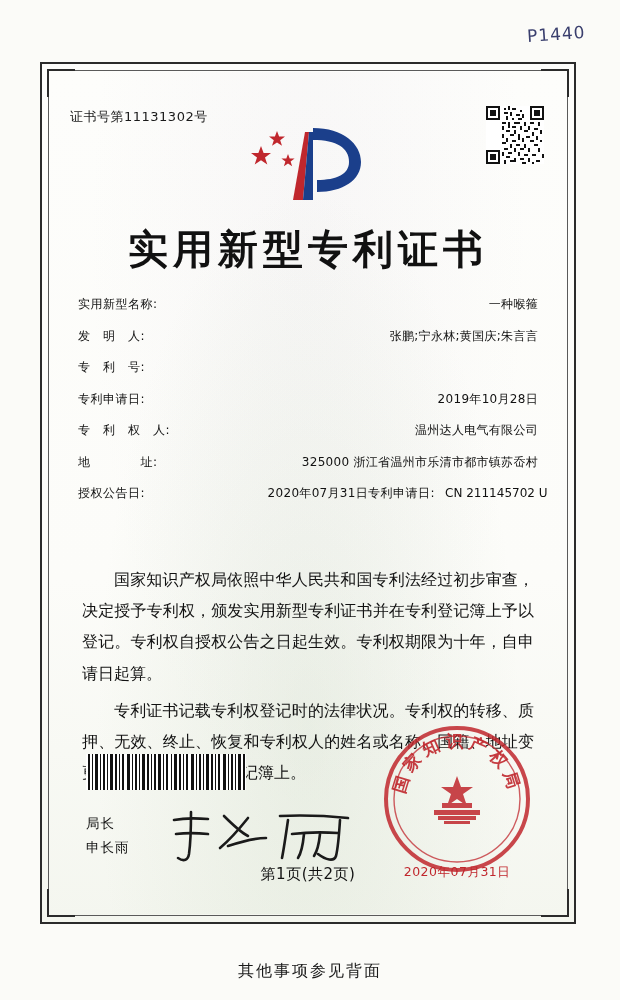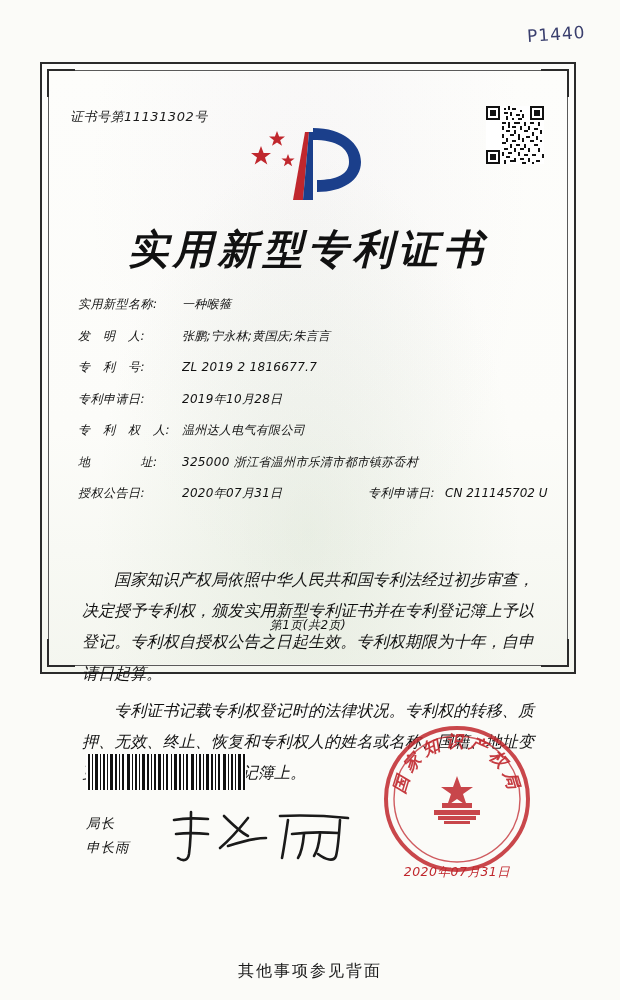--- a/index.html
+++ b/index.html
@@ -34,25 +34,24 @@
     letter-spacing: 1px;
     transform: rotate(-4deg);
   }
 
   
   .cert-border-outer {
     position: absolute;
     left: 40px;
     top: 62px;
     width: 536px;
-    height: 612px;
+    height: 862px;
     border: 2px solid #2b2b2b;
     box-sizing: border-box;
     background: linear-gradient(180deg,#fdfdfb 0%, #fcfcf9 60%, #f4f6ef 100%);
-    font-style: italic;
   }
   .cert-border-inner {
     position: absolute;
     left: 6px;
     top: 6px;
     right: 6px;
     bottom: 6px;
     border: 1px solid #5a5a5a;
     box-sizing: border-box;
   }
@@ -137,20 +136,21 @@
     width: 104px;
     flex: 0 0 104px;
     letter-spacing: 0.5px;
     white-space: nowrap;
   }
   .field-value {
     flex: 1;
     letter-spacing: 0.3px;
     white-space: nowrap;
     overflow: hidden;
+    text-align: right;
   }
   .field-row.dual .field-value {
     flex: 0 0 auto;
     width: 186px;
   }
   .field-label2 {
     flex: 0 0 auto;
     letter-spacing: 0.5px;
     margin-right: 10px;
     white-space: nowrap;
@@ -228,21 +228,21 @@
     height: 60px;
   }
   .signature svg { display:block; }
 
   .page-count {
     position: absolute;
     left: 0;
     right: 0;
     bottom: 38px;
     text-align: center;
-    font-size: 12px;
+    font-size: 15px;
     color: #111;
     font-family: "DejaVu Sans", sans-serif;
     letter-spacing: 0.5px;
   }
 
   .footer-note {
     position: absolute;
     left: 0;
     right: 0;
     bottom: 18px;
@@ -391,21 +391,20 @@
       <div class="field-row">
         <div class="field-label">实用新型名称:</div>
         <div class="field-value">一种喉箍</div>
       </div>
       <div class="field-row">
         <div class="field-label">发　明　人:</div>
         <div class="field-value">张鹏;宁永林;黄国庆;朱言言</div>
       </div>
       <div class="field-row">
         <div class="field-label">专　利　号:</div>
-        <div class="field-value">ZL 2019 2 1816677.7</div>
       </div>
       <div class="field-row">
         <div class="field-label">专利申请日:</div>
         <div class="field-value">2019年10月28日</div>
       </div>
       <div class="field-row">
         <div class="field-label">专　利　权　人:</div>
         <div class="field-value">温州达人电气有限公司</div>
       </div>
       <div class="field-row">

